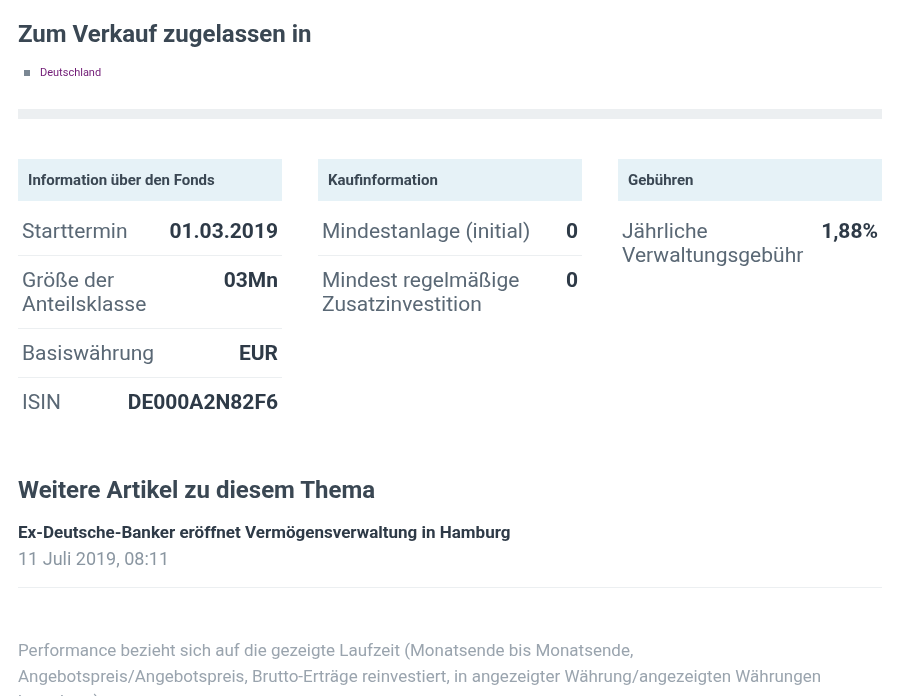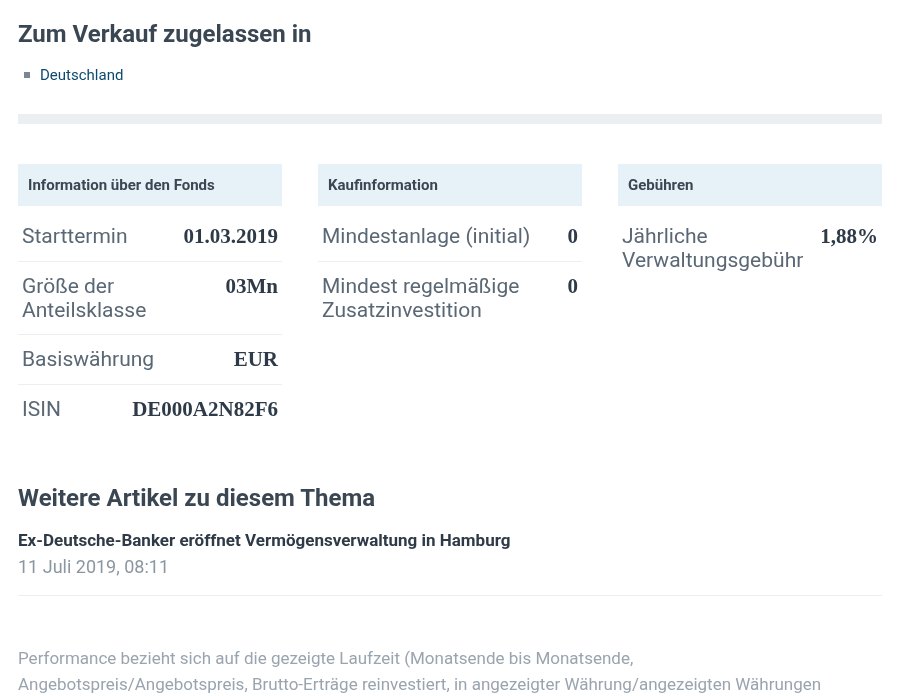--- a/index.html
+++ b/index.html
@@ -14,22 +14,22 @@
     font-size: 24px;
     font-weight: 700;
     color: #3a4753;
     margin-bottom: 18px;
   }
   .allowed-list { margin: 0 0 30px 6px; }
   .allowed-item {
     display: flex;
     align-items: center;
     gap: 10px;
-    color: #0c4a6e;
-    font-size: 15px;
+    color: #701a75;
+    font-size: 11px;
   }
   .allowed-item .bullet {
     width: 6px; height: 6px;
     background: #7a8793;
     display: inline-block;
   }
   .separator {
     height: 10px;
     background: #eceff1;
     margin: 0 0 40px 0;
@@ -53,21 +53,21 @@
     display: flex;
     justify-content: space-between;
     align-items: flex-start;
     gap: 12px;
     padding: 12px 4px;
     border-bottom: 1px solid #eceff1;
     font-size: 21px;
   }
   .row:last-child { border-bottom: none; }
   .row .label { color: #5a6875; flex: 1; }
-  .row .value { color: #2e3a47; font-weight: 700; white-space: nowrap; font-family: Liberation Serif, serif; }
+  .row .value { color: #2e3a47; font-weight: 700; white-space: nowrap; }
   .article-block { margin-bottom: 7px; }
   .article-title {
     font-size: 17px;
     font-weight: 700;
     color: #2e3a47;
     margin-bottom: 6px;
   }
   .article-date {
     font-size: 18px;
     color: #8a96a1;

